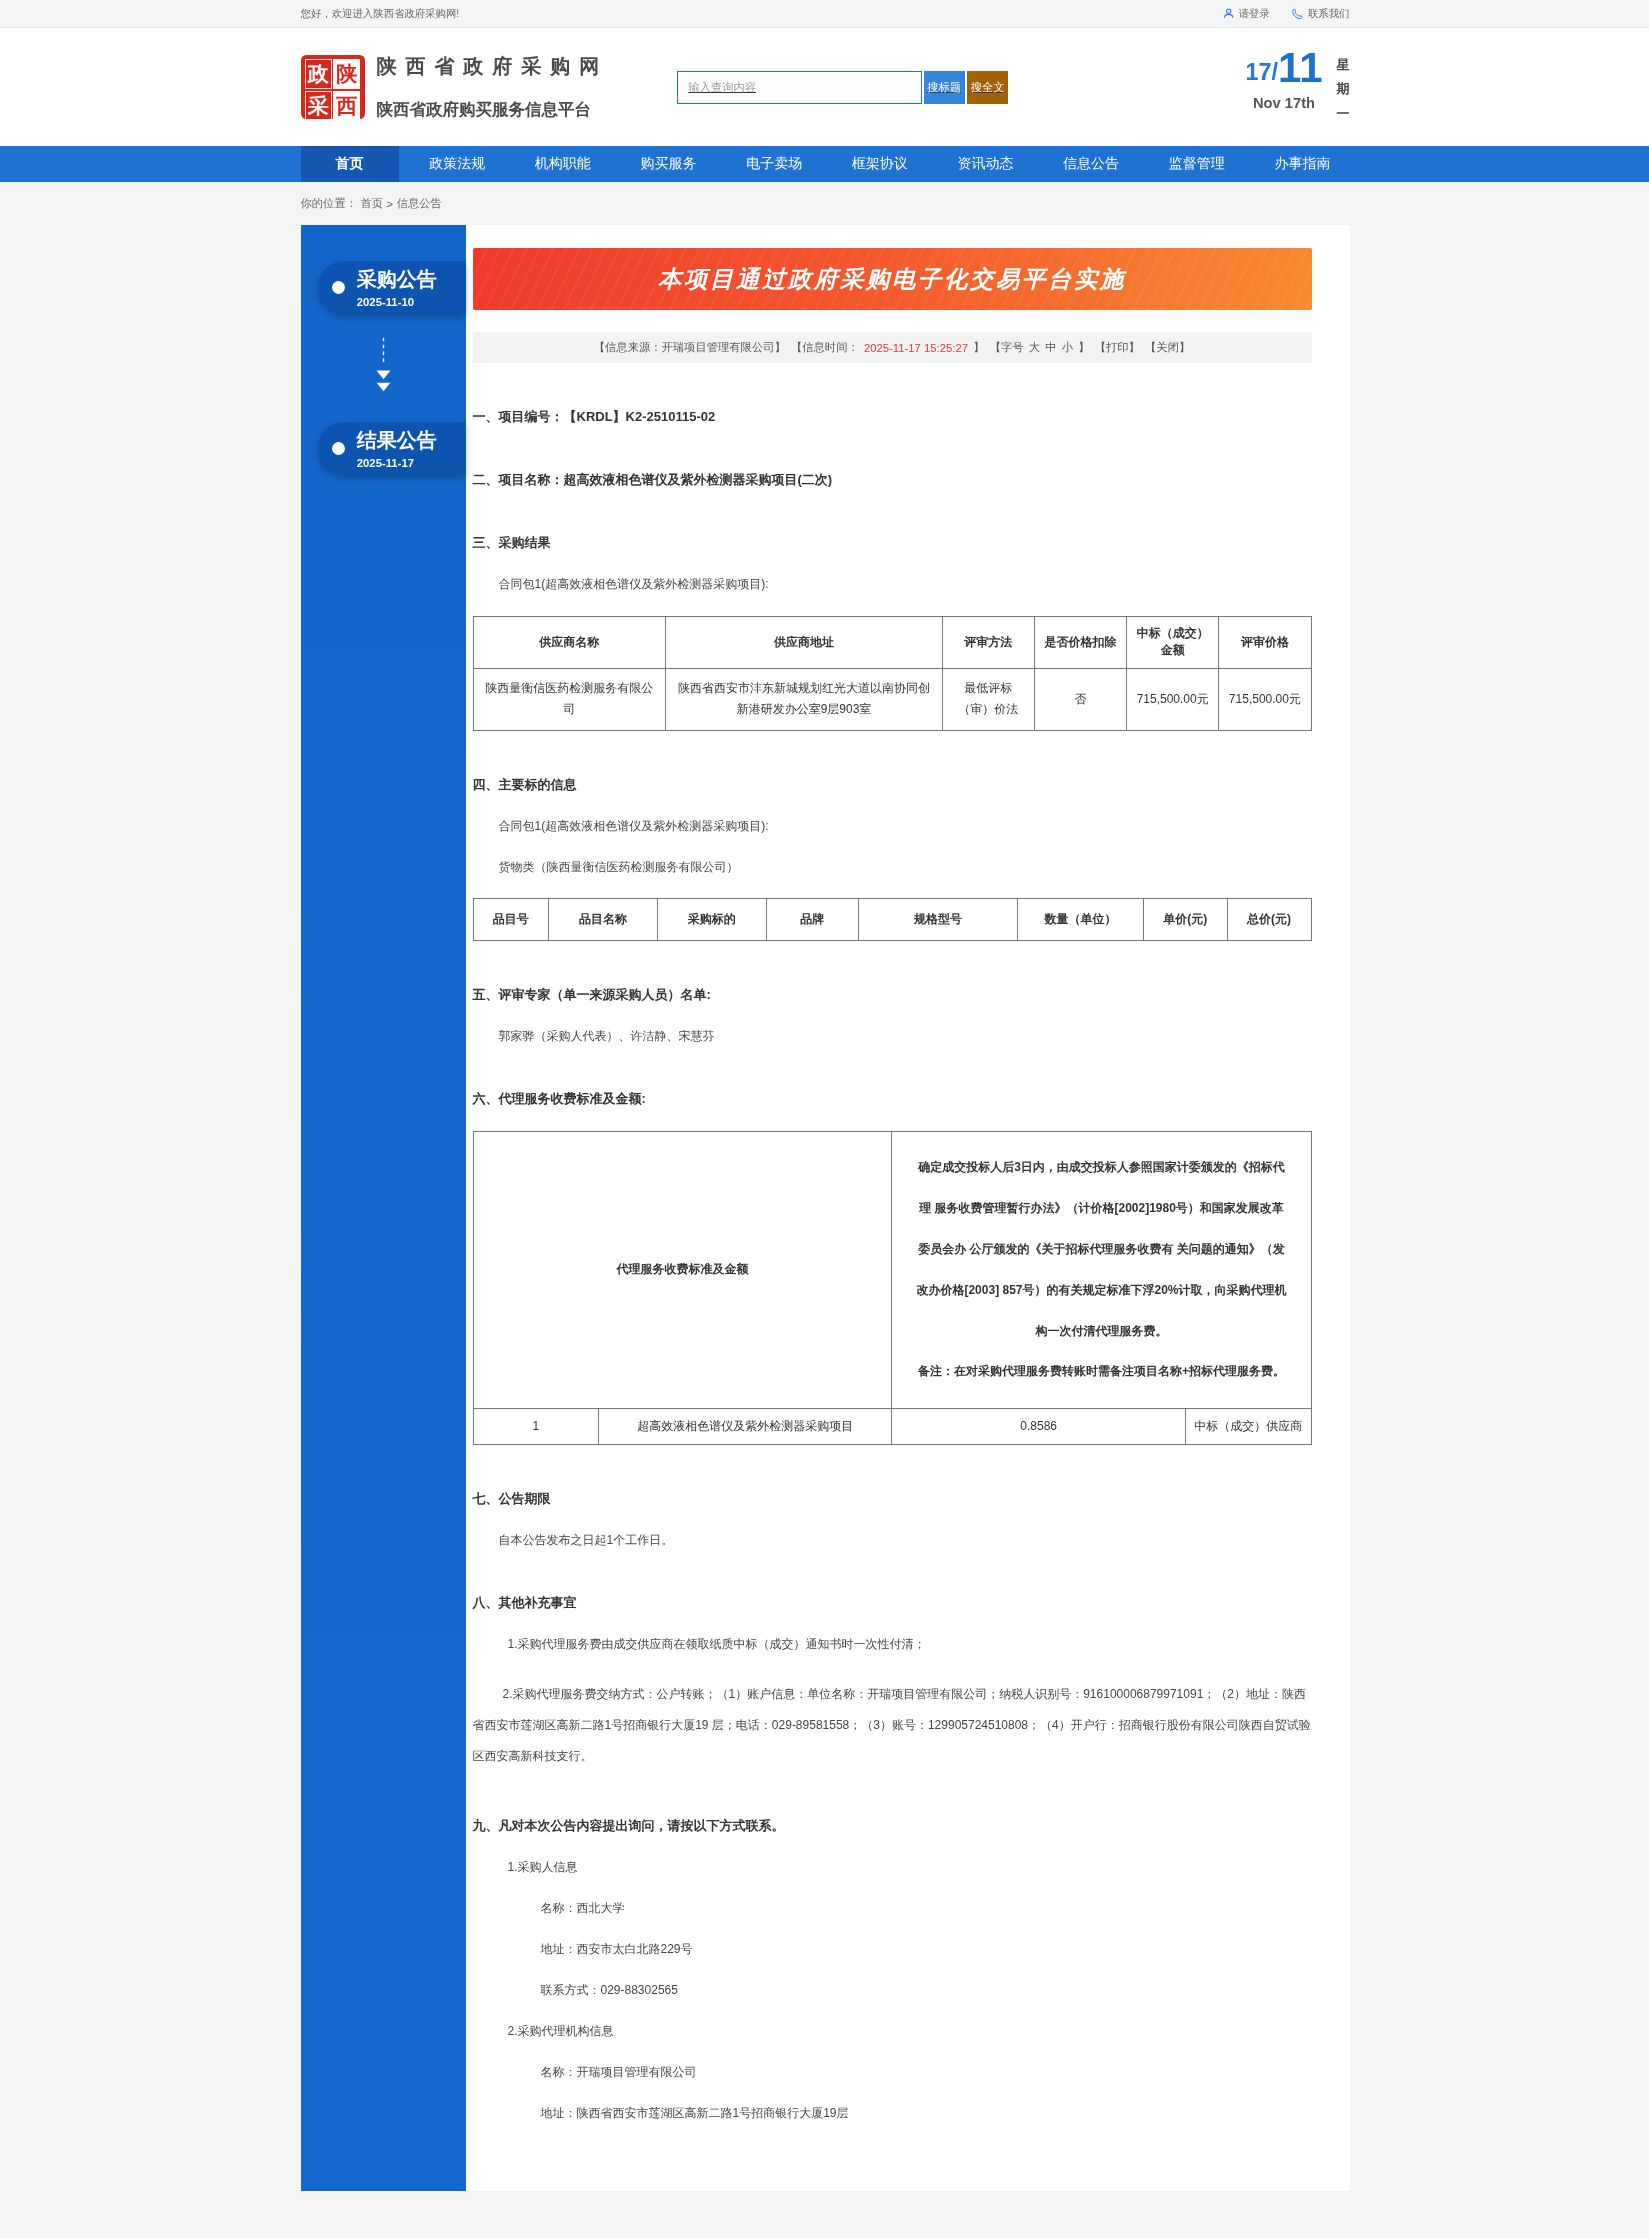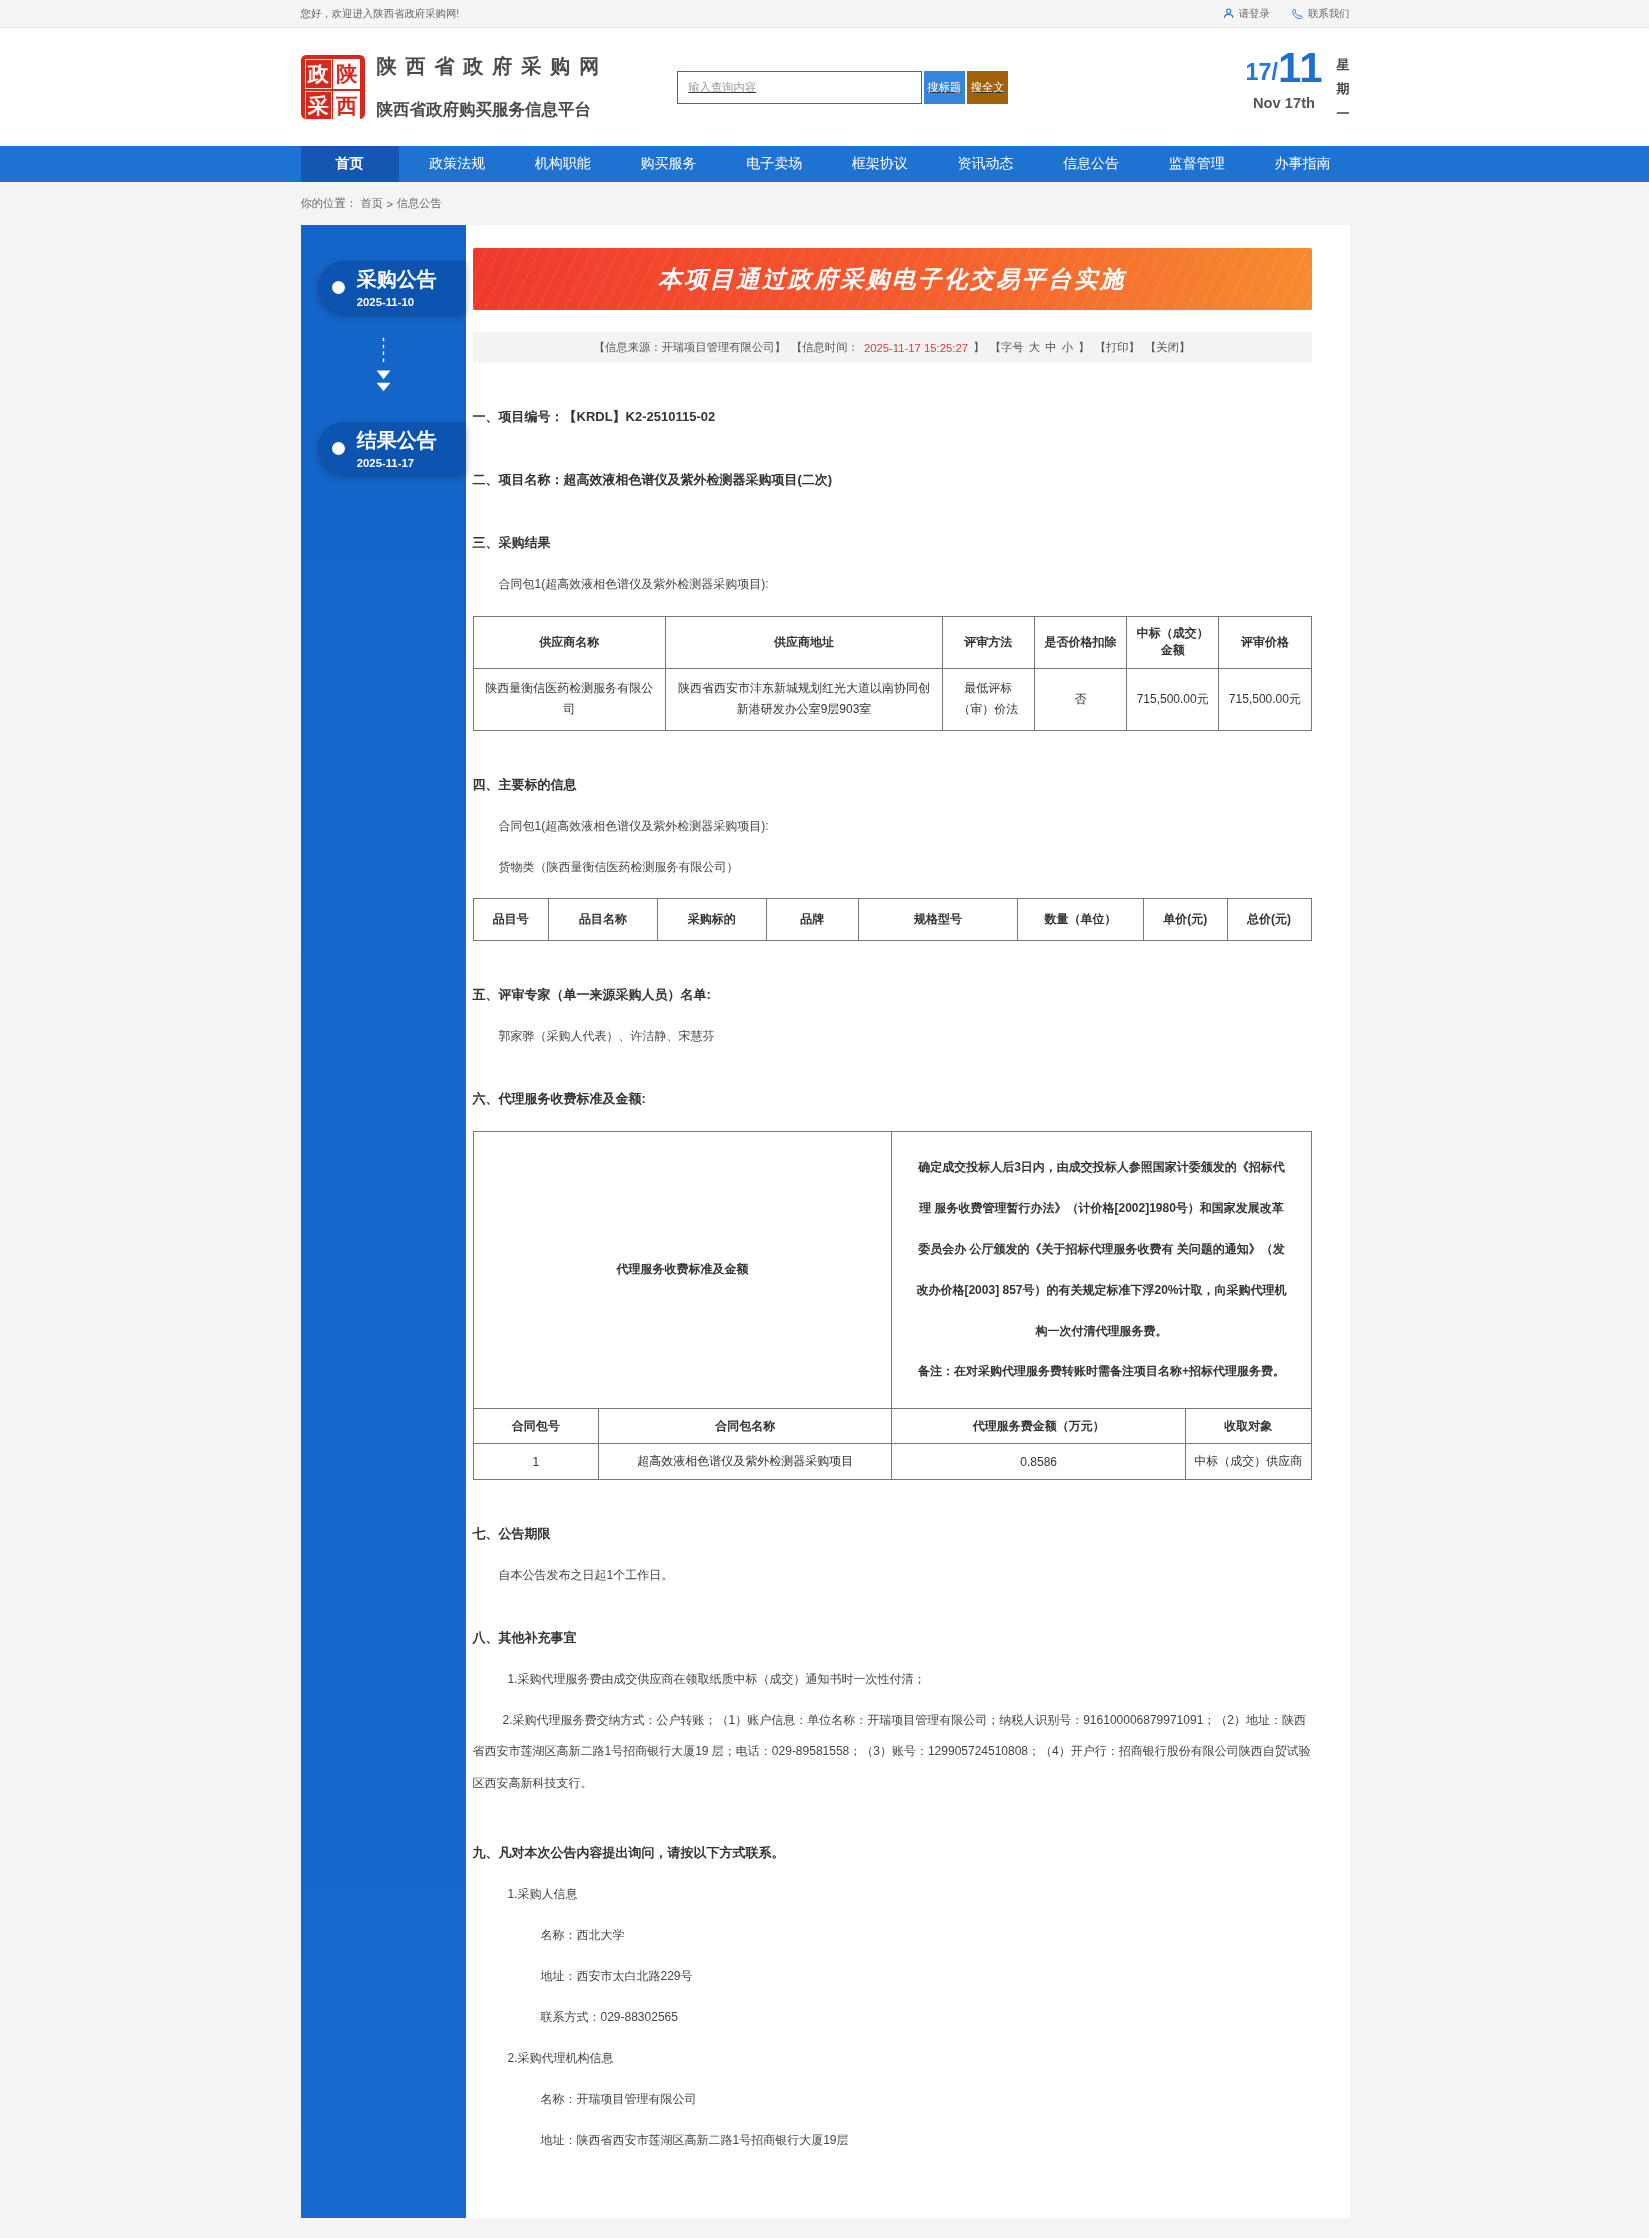--- a/index.html
+++ b/index.html
@@ -69,21 +69,21 @@
   .banner-text { color: #fff; font-size: 23.4px; font-weight: bold; font-style: italic; letter-spacing: 2.6px; position: relative; z-index: 1; }
   .doc-title { margin-top: 26px; text-align: center; font-size: 18px; font-weight: bold; color: #333; }
   .meta-bar { margin-top: 22.5px; background: #f3f3f3; height: 31px; display: flex; align-items: center; justify-content: center; font-size: 11.3px; color: #555; gap: 5.2px; flex-wrap: nowrap; }
   .meta-bar .red { color: #e4393c; }
   .meta-bar .clickable { cursor: pointer; }
 
   .sec-h { margin: 45px 0 0; font-size: 13px; font-weight: bold; color: #333; }
   .sec-p { margin: 24px 0 0 26px; font-size: 12px; color: #444; }
   .indent1 { margin-left: 35px; }
   .indent2 { margin-left: 68px; }
-  .para { margin: 17px 0 0 0; font-size: 12px; color: #444; line-height: 2.6; text-indent: 2.5em; }
+  .para { margin: 26px 0 0 0; font-size: 12px; color: #444; line-height: 2.6; text-indent: 2.5em; }
 
   table { width: 100%; border-collapse: collapse; margin-top: 22.5px; }
   th, td { border: 0.9px solid #777; font-size: 12px; color: #333; text-align: center; padding: 8.7px 7px; }
   th { font-weight: bold; }
   .t-result th { height: 52px; }
   .t-result td { height: 62px; line-height: 1.8; }
   .t-subject th { height: 42px; }
   .t-subject td { height: 59px; line-height: 1.8; }
   .t-fee .fee-desc { text-align: center; line-height: 3.4; font-weight: bold; padding: 15.6px 21px; }
   .t-fee .fee-label { font-weight: bold; }
@@ -303,26 +303,20 @@
           </colgroup>
         <tbody>
             <tr>
           <td colspan="2" class="fee-label">代理服务收费标准及金额</td>
           <td colspan="2" class="fee-desc">
             <span>确定成交投标人后3日内，由成交投标人参照国家计委颁发的《招标代理 服务收费管理暂行办法》（计价格[2002]1980号）和国家发展改革委员会办 公厅颁发的《关于招标代理服务收费有 关问题的通知》（发改办价格[2003] 857号）的有关规定标准下浮20%计取，向采购代理机构一次付清代理服务费。</span><br>
             <span>备注：在对采购代理服务费转账时需备注项目名称+招标代理服务费。</span>
           </td>
         </tr>
         <tr>
-          <th>合同包号</th>
-          <th>合同包名称</th>
-          <th>代理服务费金额（万元）</th>
-          <th>收取对象</th>
-        </tr>
-        <tr>
           <td class="data">1</td>
           <td class="data">超高效液相色谱仪及紫外检测器采购项目</td>
           <td class="data">0.8586</td>
           <td class="data">中标（成交）供应商</td>
         </tr>
       </tbody>
         </table>
 
       <div class="sec-h">七、公告期限</div>
       <div class="sec-p">自本公告发布之日起1个工作日。</div>

